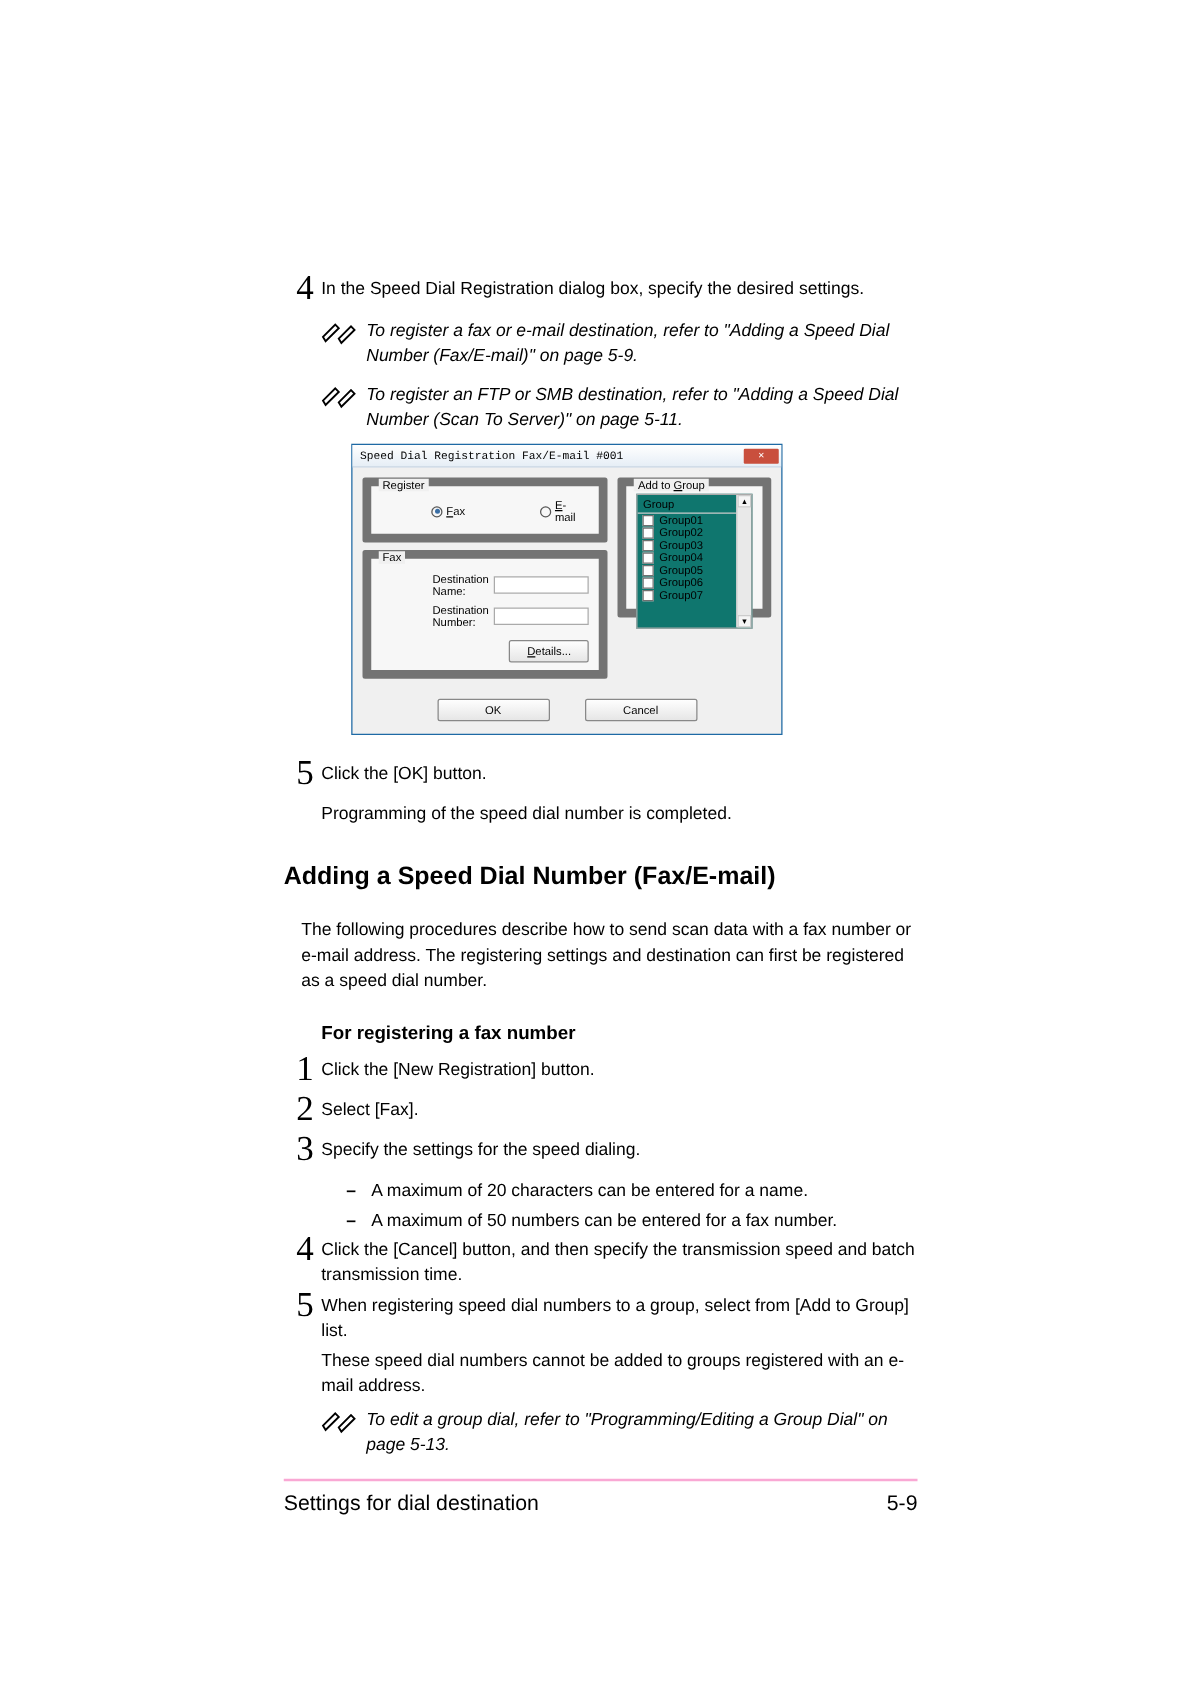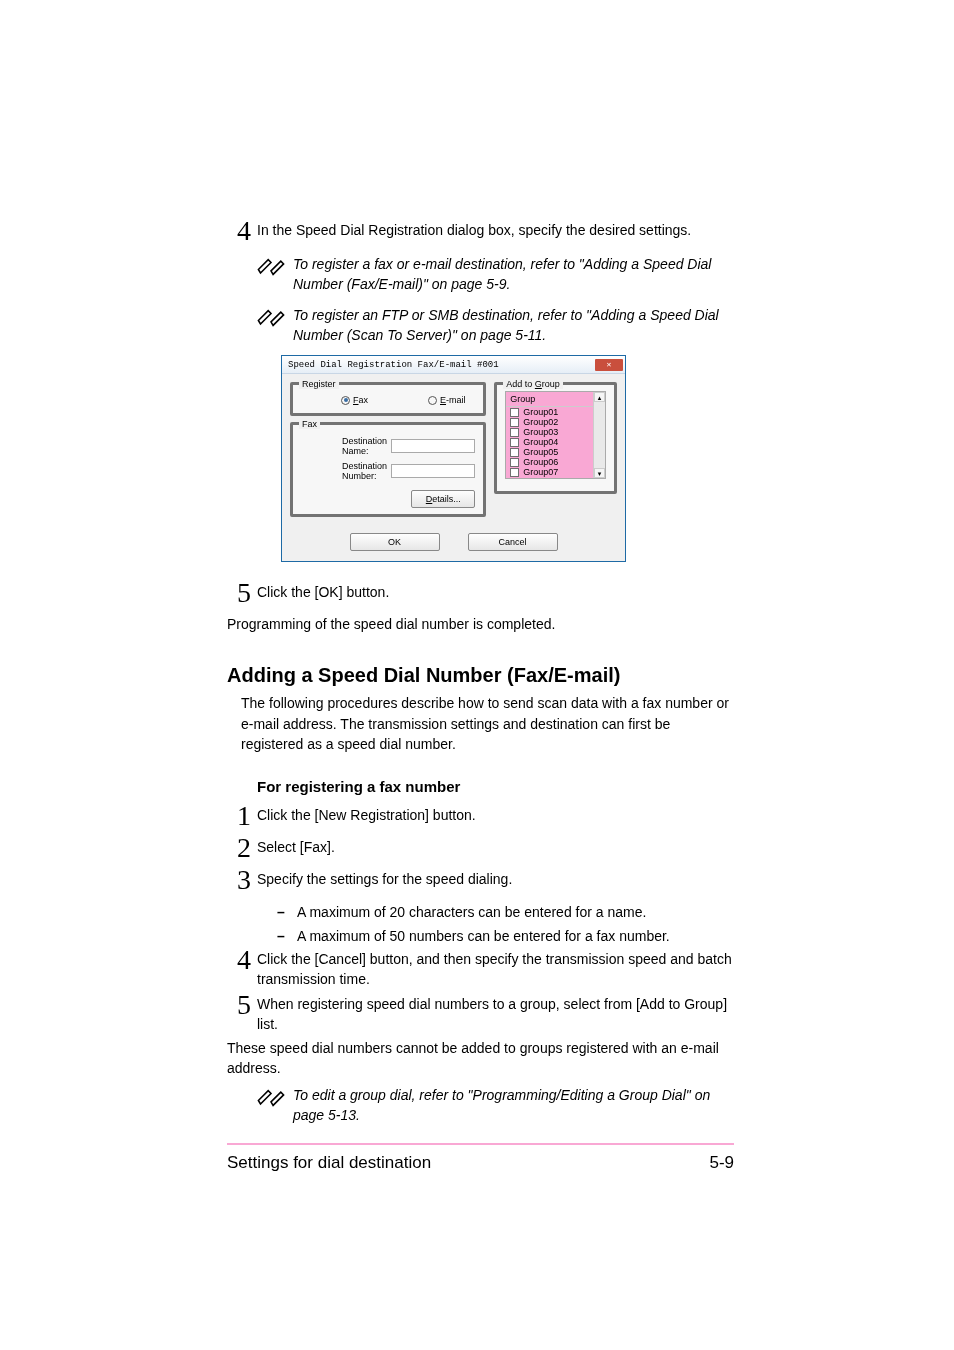--- a/index.html
+++ b/index.html
@@ -32,41 +32,42 @@
   }
   .step-text {
     font-size: 14px;
     line-height: 1.45;
     margin-left: 4px;
     flex: 1;
   }
   .continued-text {
     font-size: 14px;
     line-height: 1.45;
+    margin-left: 30px;
   }
   .note-block {
     display: flex;
     align-items: flex-start;
     margin: 6px 0 10px 30px;
   }
   .note-icon {
     width: 28px;
     height: 24px;
     margin-right: 8px;
     flex-shrink: 0;
   }
   .note-text {
     font-style: italic;
     font-size: 14px;
     line-height: 1.45;
   }
   h2.section-title {
     font-size: 20px;
     font-weight: bold;
-    margin: 30px 0 6px 0;
+    margin: 30px 0 20px 0;
   }
   h3.subsection-title {
     font-size: 15px;
     font-weight: bold;
     margin: 24px 0 10px 30px;
   }
   .para {
     font-size: 14px;
     line-height: 1.45;
     margin: 0 0 10px 14px;
@@ -113,37 +114,37 @@
     display:flex;align-items:center;justify-content:center;
     color:#fff;font-size:8px;line-height:1;border-radius:1px;
   }
   .dlg-body {
     display:flex;
     padding: 8px 8px 4px 8px;
     gap: 8px;
   }
   .dlg-left { flex:1.6; }
   .dlg-right { flex:1; }
-  .fs { border:3px solid #737373; background:#f7f7f7; border-radius:2px; padding:6px 8px; margin-bottom:6px; position:relative;}
+  .fs { border:7px solid #737373; background:#f7f7f7; border-radius:2px; padding:6px 8px; margin-bottom:6px; position:relative;}
   .fs-label { position:absolute; top:-6px; left:6px; background:#f0f0f0; padding:0 3px; font-size:9px;}
   .radio-row { display:flex; gap:60px; padding:4px 2px 2px 40px;}
   .radio-item { display:flex; align-items:center; gap:3px; font-size:9px;}
   .radio-dot { width:9px;height:9px;border:1px solid #555;border-radius:50%;display:flex;align-items:center;justify-content:center;}
   .radio-dot.sel::after{content:"";width:4px;height:4px;background:#3a6ea5;border-radius:50%;}
   .form-row { display:flex; align-items:center; margin:5px 0; font-size:9px;}
   .form-label { width:90px;padding-left:41px; }
   .form-input { flex:1; height:14px; background:#fff; border:1px solid #aaa;}
   .dlg-btn {
     height:18px; min-width:64px;
     border:1px solid #888; background:linear-gradient(#fefefe,#e6e6e6);
     font-size:9px; display:inline-flex;align-items:center;justify-content:center;
     border-radius:2px;
   }
   .details-row { text-align:right; padding-top:4px;}
-  .group-list { height:88px; border:1px solid #aaa; background:#f9a8d4; overflow:hidden; position:relative;}
+  .group-list { height:108px; border:1px solid #aaa; background:#0f766e; overflow:hidden; position:relative;}
   .group-header { font-size:9px; padding:2px 4px; border-bottom:1px solid #ccc;}
   .group-item { display:flex;align-items:flex-end;gap:4px;padding:0 4px;font-size:9px;line-height:10px;}
   .chk { width:9px;height:9px;border:1px solid #707070;background:#fff;}
   .group-scroll { position:absolute; right:0; top:0; bottom:0; width:12px; background:#e9e9e9;border-left:1px solid #ccc;}
   .group-scroll .arrow { height:10px;background:#f5f5f5;border:1px solid #ccc;font-size:7px;text-align:center;line-height:9px;}
   .dlg-footer { display:flex; justify-content:center; gap:28px; padding:6px 0 10px 0;}
   .u { text-decoration: underline; }
 </style>
 </head>
 <body>
@@ -259,21 +260,21 @@
     </div>
   </div>
 
   <div class="step-row">
     <div class="step-num">5</div>
     <div class="step-text">Click the [OK] button.</div>
   </div>
   <div class="continued-text">Programming of the speed dial number is completed.</div>
 
   <h2 class="section-title">Adding a Speed Dial Number (Fax/E-mail)</h2>
-  <div class="para">The following procedures describe how to send scan data with a fax number or e-mail address. The transmission settings and destination can first be registered as a speed dial number.</div>
+  <div class="para">The following procedures describe how to send scan data with a fax number or e-mail address. The registering settings and destination can first be registered as a speed dial number.</div>
 
   <h3 class="subsection-title">For registering a fax number</h3>
 
   <div class="step-row">
     <div class="step-num">1</div>
     <div class="step-text">Click the [New Registration] button.</div>
   </div>
 
   <div class="step-row">
     <div class="step-num">2</div>

